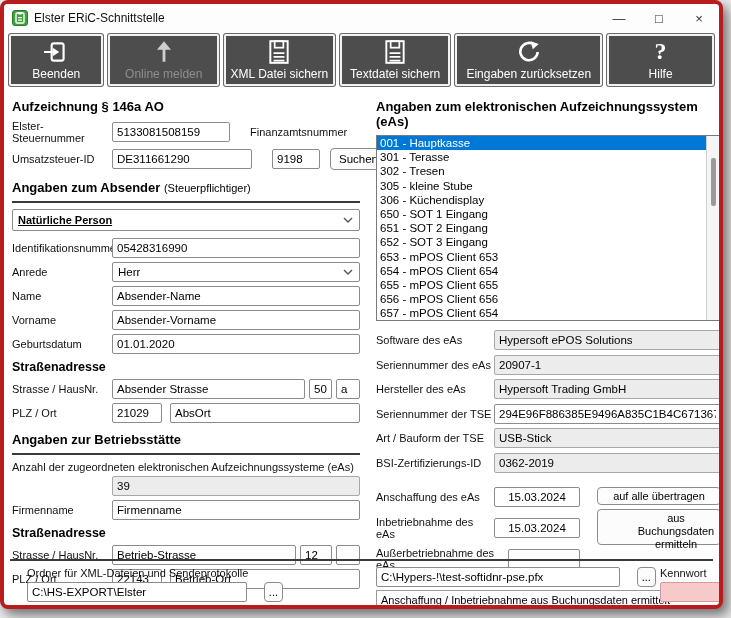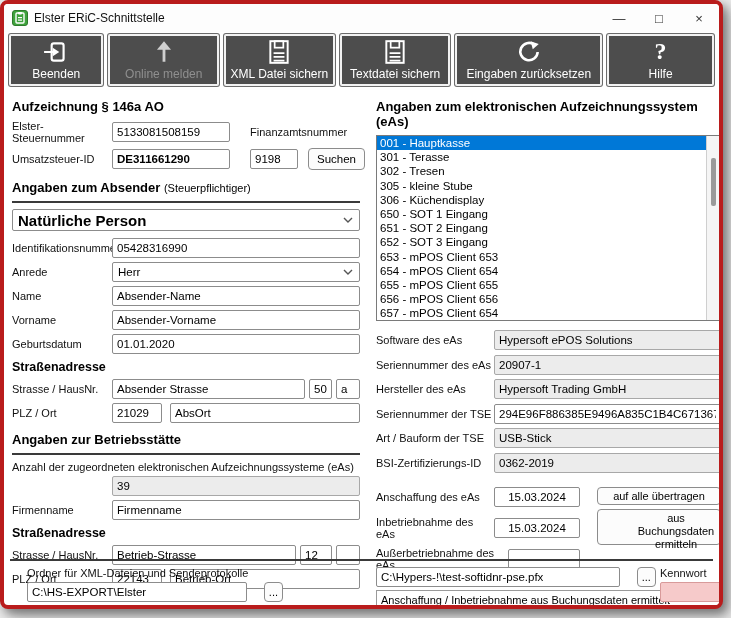--- a/index.html
+++ b/index.html
@@ -39,21 +39,21 @@
   h2{ font-size:12.5px; font-weight:bold; color:#000; margin:6px 0 5px 0; }
   .sep{ border-top:2px solid #3a3a3a; margin:3px 0 6px 0; }
   .frow{ display:flex; align-items:center; margin-bottom:4px; }
   .frow .lbl{ width:100px; flex-shrink:0; font-size:11px; color:#111; }
   .tin{ height:20px; border:1px solid #8c8c8c; border-radius:2px; font-size:11.5px;
         font-family:"Liberation Sans",sans-serif; padding:0 4px; color:#000; background:#fff; width:100%; }
   .tin.ro{ background:#ececec; border-color:#a8a8a8; }
   .combo{ position:relative; display:flex; align-items:center; height:22px; border:1px solid #8c8c8c;
         border-radius:2px; background:#fff; padding:0 22px 0 5px; }
   .combo .cval{ font-size:11.5px; }
-  .combo.big .cval{ font-size:15px; font-weight:bold; }
+  .combo.big .cval{ font-size:11px; font-weight:bold;text-decoration:underline; }
   .combo svg{ position:absolute; right:6px; top:50%; margin-top:-3px; }
   .btn{ height:22px; background:#fcfcfc; border:1px solid #8c8c8c; border-radius:4px;
         font-size:11.5px; font-family:"Liberation Sans",sans-serif; padding:0 8px; cursor:pointer; color:#000; }
   
   .listbox{ position:relative; height:186px; border:1px solid #7a7a7a; background:#fff; overflow:hidden; margin-bottom:9px; }
   .litem{ font-size:11.5px; height:14.2px; line-height:14.2px; padding-left:3px; white-space:nowrap; color:#000; }
   .litem.selected{ background:#0078d7; color:#fff; }
   .vscroll{ position:absolute; right:0; top:0; bottom:0; width:14px; background:#f5f5f5; border-left:1px solid #cfcfcf; }
   .vthumb{ position:absolute; left:4px; top:22px; width:5px; height:48px; background:#9a9a9a; border-radius:2px; }
   
@@ -168,21 +168,21 @@
     <div class="col-left">
       <h1>Aufzeichnung § 146a AO</h1>
 
       <div class="frow">
         <span class="lbl">Elster-Steuernummer</span>
         <input class="tin" style="width: 118px;" value="5133081508159">
         <span class="lbl" style="width:auto;margin-left:20px">Finanzamtsnummer</span>
       </div>
       <div class="frow">
         <span class="lbl">Umsatzsteuer-ID</span>
-        <input class="tin" style="width: 118px; font-weight: bold;" value="DE311661290">
+        <input class="tin" style="width: 140px;" value="DE311661290">
         <input class="tin" style="width: 48px; margin-left: 20px;" value="9198">
         <button class="btn" style="margin-left:10px">Suchen</button>
       </div>
 
       <h1 style="margin-top:10px">
         <span>Angaben zum Absender</span>
         <span style="font-weight:normal;font-size:11px">(Steuerpflichtiger)</span>
       </h1>
       <div class="sep"></div>
 

